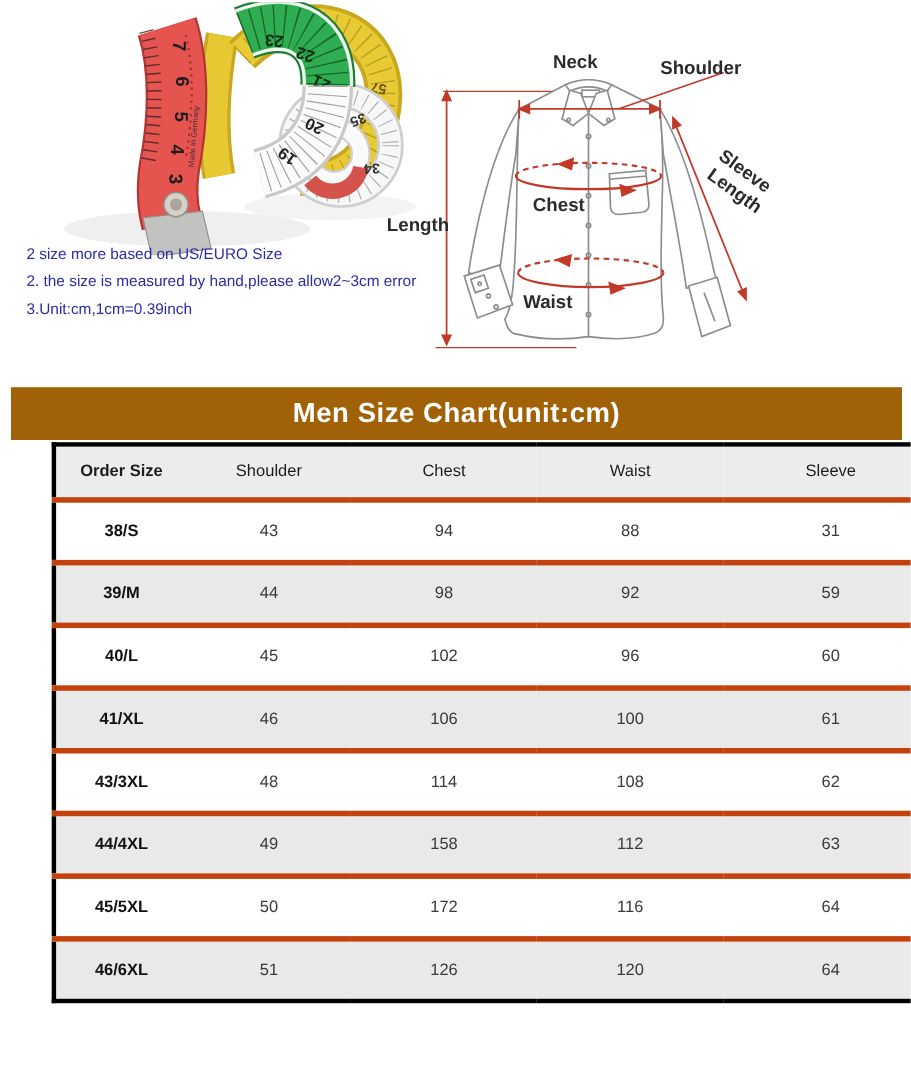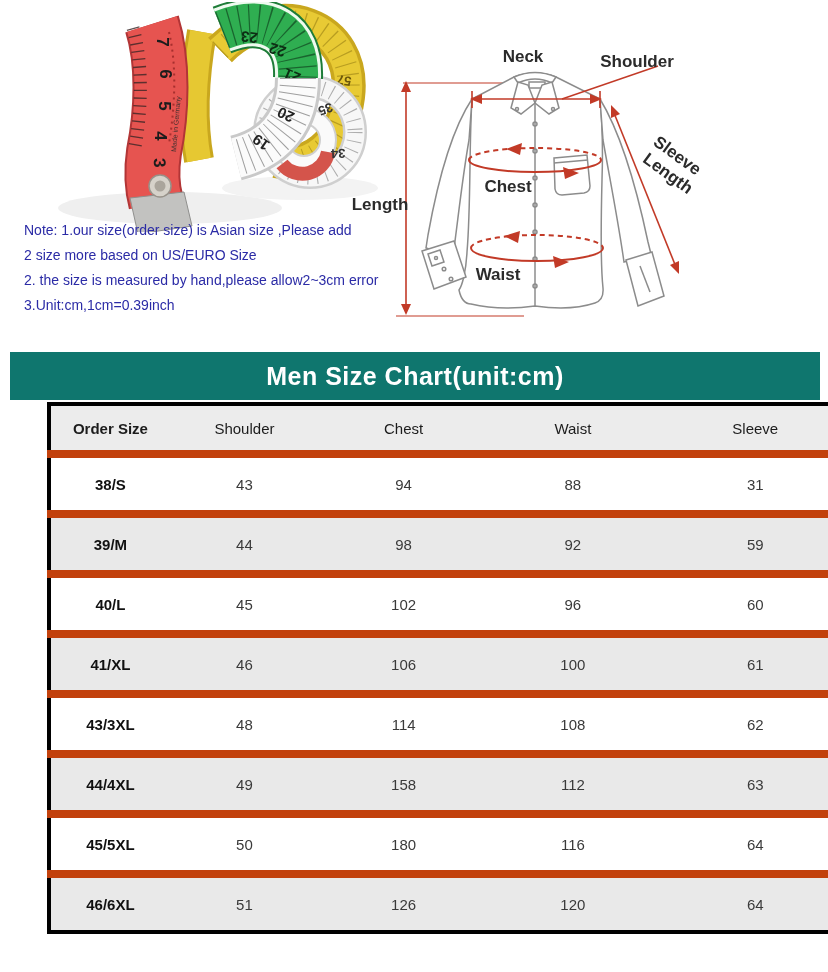--- a/index.html
+++ b/index.html
@@ -11,29 +11,29 @@
   .tape-photo{position:absolute;left:52px;top:2px;}
   .shirt-diagram{position:absolute;left:338px;top:20px;}
 
   
   .notes{position:absolute;left:24px;top:218px;width:420px;color:#2b2ba6;
          font-size:14px;line-height:25px;}
   .notes p{margin:0;}
 
   
   .chart-wrap{position:absolute;left:10px;top:352px;width:810px;}
-  .chart-title{background:#0f766e;color:#fff;text-align:center;font-weight:bold;
+  .chart-title{background:#a16207;color:#fff;text-align:center;font-weight:bold;
                font-size:25px;height:48px;line-height:48px;letter-spacing:0.5px;
                margin-bottom:2px;}
   table.size-table{width:100%;border-collapse:collapse;border:4px solid #000;
                    table-layout:fixed;margin-left:37px;}
   table.size-table thead tr{background:#ececec;height:50px;}
   table.size-table th{font-size:15px;font-weight:normal;color:#1c1c1c;text-align:center;}
   table.size-table th.size-col{font-weight:bold;}
-  table.size-table td{height:50px;border-top:8px solid #c2410c;text-align:center;
+  table.size-table td{height:50px;border-top:5px solid #c2410c;text-align:center;
                       font-size:15px;color:#3a3a3a;}
   table.size-table tbody tr{background:#fff;}
   table.size-table tbody tr:nth-child(even){background:#e9e9e9;}
   table.size-table td.size-col{font-weight:bold;color:#111;}
 </style>
 </head>
 <body>
 
 <div class="stage">
 
@@ -179,21 +179,20 @@
       <text x="170" y="172">Chest</text>
       <text x="160" y="260">Waist</text>
       <g transform="translate(336,140) rotate(36)">
         <text x="0" y="0">Sleeve</text>
         <text x="3" y="20">Length</text>
       </g>
     </g>
   </svg>
 
   <div class="notes">
-    <p>Note: 1.our size(order size) is Asian size ,Please add</p>
     <p>2 size more based on US/EURO Size</p>
     <p>2. the size is measured by hand,please allow2~3cm error</p>
     <p>3.Unit:cm,1cm=0.39inch</p>
   </div>
 
   <div class="chart-wrap">
     <div class="chart-title">Men Size Chart(unit:cm)</div>
     <table class="size-table">
       <colgroup>
         <col style="width:15%">
@@ -250,21 +249,21 @@
           <tr>
             <td class="size-col">44/4XL</td>
             <td>49</td>
             <td>158</td>
             <td>112</td>
             <td>63</td>
           </tr>
           <tr>
             <td class="size-col">45/5XL</td>
             <td>50</td>
-            <td>180</td>
+            <td>172</td>
             <td>116</td>
             <td>64</td>
           </tr>
           <tr>
             <td class="size-col">46/6XL</td>
             <td>51</td>
             <td>126</td>
             <td>120</td>
             <td>64</td>
           </tr>

